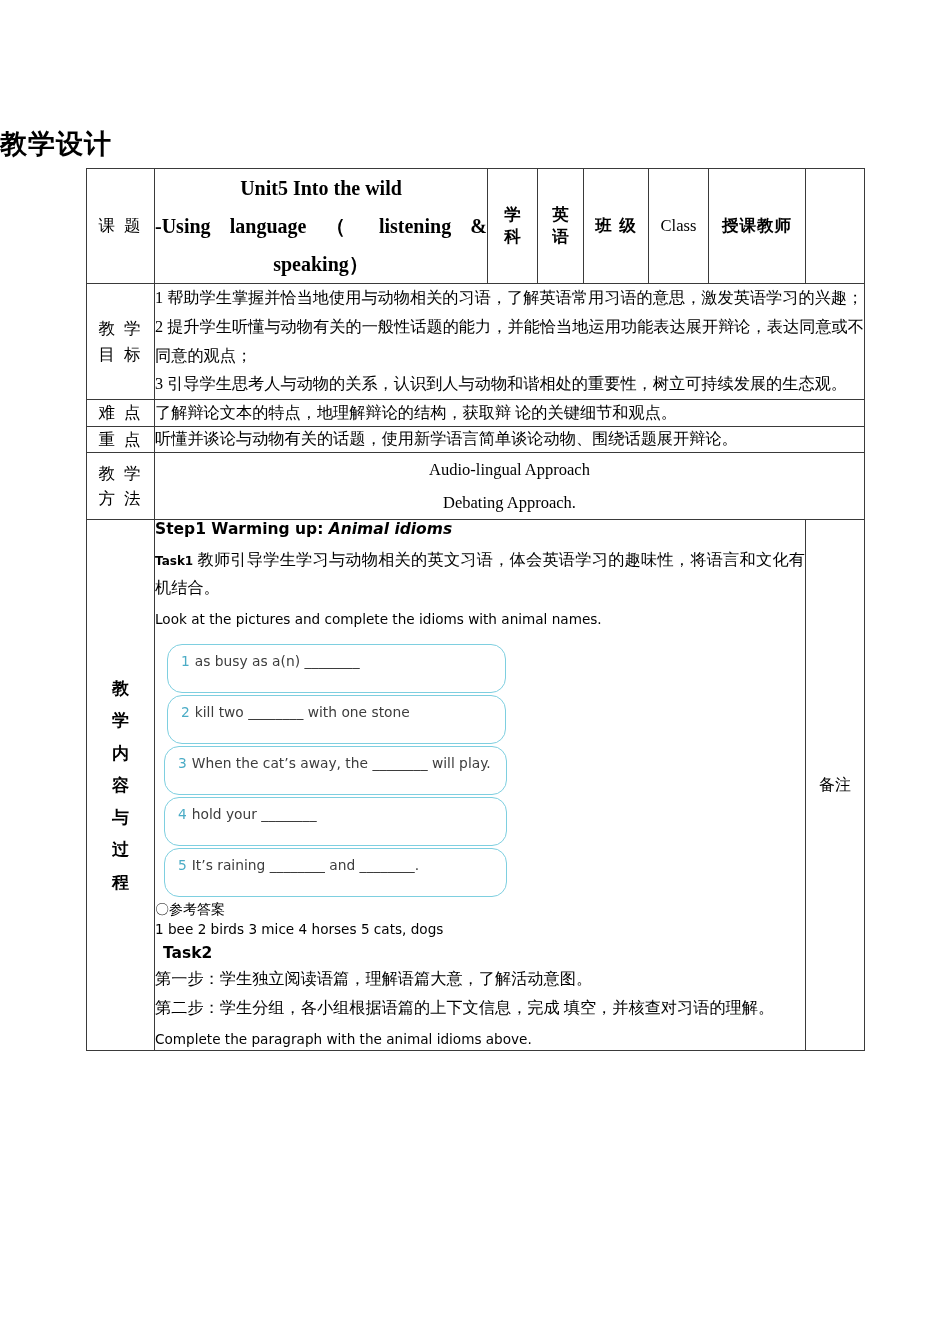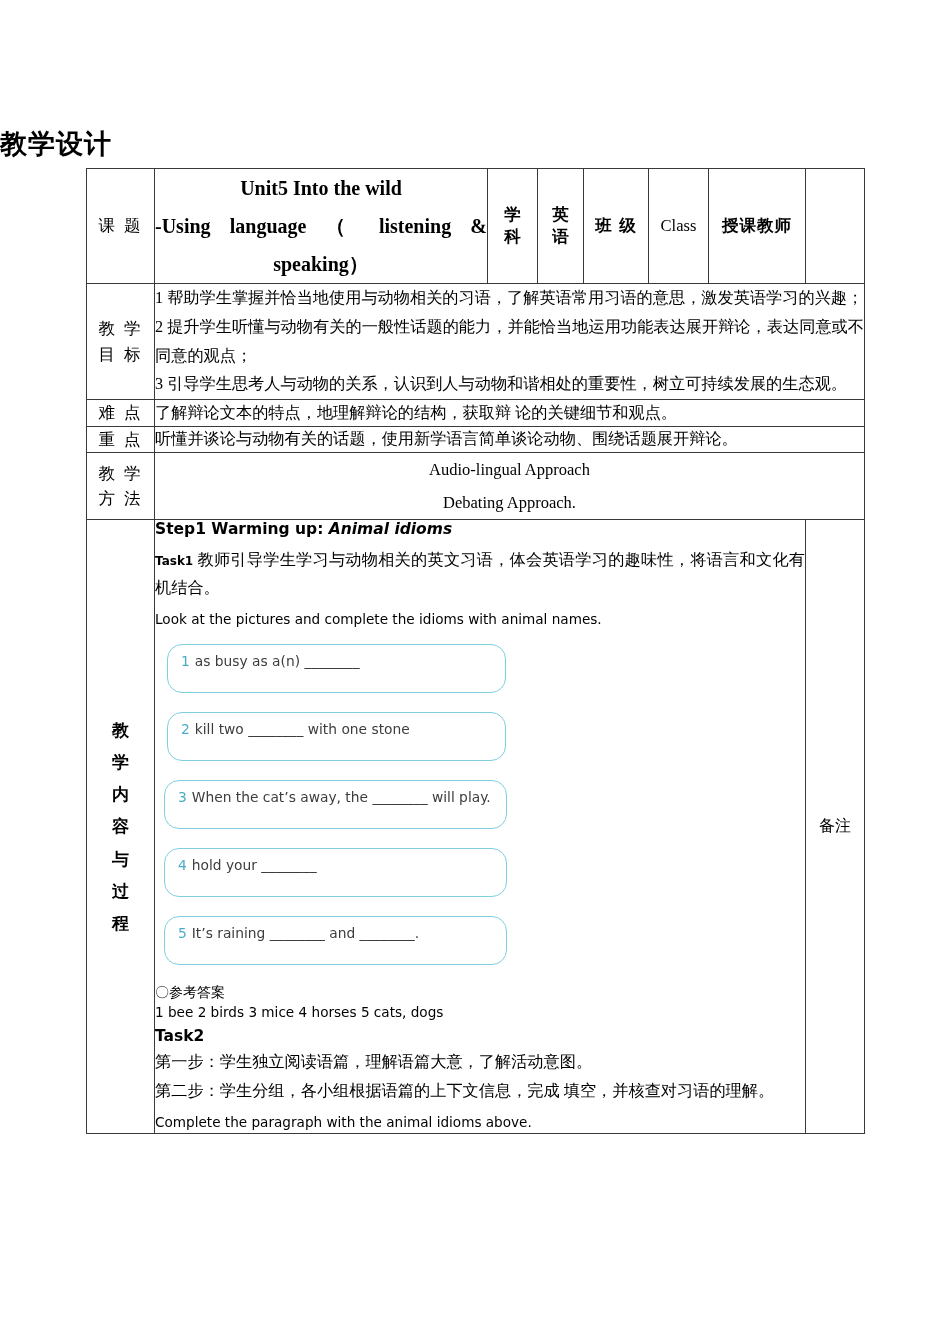--- a/index.html
+++ b/index.html
@@ -177,21 +177,21 @@
   .idiom-list {
     margin: 14px 0 4px 0;
     padding: 0;
   }
   .idiom-box {
     box-sizing: border-box;
     border: 1.6px solid #7ecfe0;
     border-radius: 15px;
     height: 49px;
     line-height: 32px;
-    margin-bottom: 19px;
+    margin-bottom: 2px;
     padding-left: 13px;
     font-family: "DejaVu Sans", "Liberation Sans", sans-serif;
     font-size: 13.8px;
     color: #3d3d3d;
     white-space: nowrap;
   }
   .idiom-box .num {
     color: #4bacc6;
     font-weight: normal;
     margin-right: 5px;
@@ -209,21 +209,21 @@
   }
   .answer-line {
     font-family: "DejaVu Sans", "Liberation Sans", sans-serif;
     font-size: 13.6px;
     margin: 0 0 7px 0;
   }
   .task2-head {
     font-family: "DejaVu Sans", "Liberation Sans", sans-serif;
     font-weight: bold;
     font-size: 15.5px;
-    margin: 0 0 4px 0;
+    margin: 0 0 4px 8px;
   }
   .watermark {
     position: absolute;
     left: 0;
     top: 1238px;
     width: 950px;
     text-align: center;
     font-family: "DejaVu Sans", "Liberation Sans", sans-serif;
     font-size: 15px;
     color: #5a5a5a;

